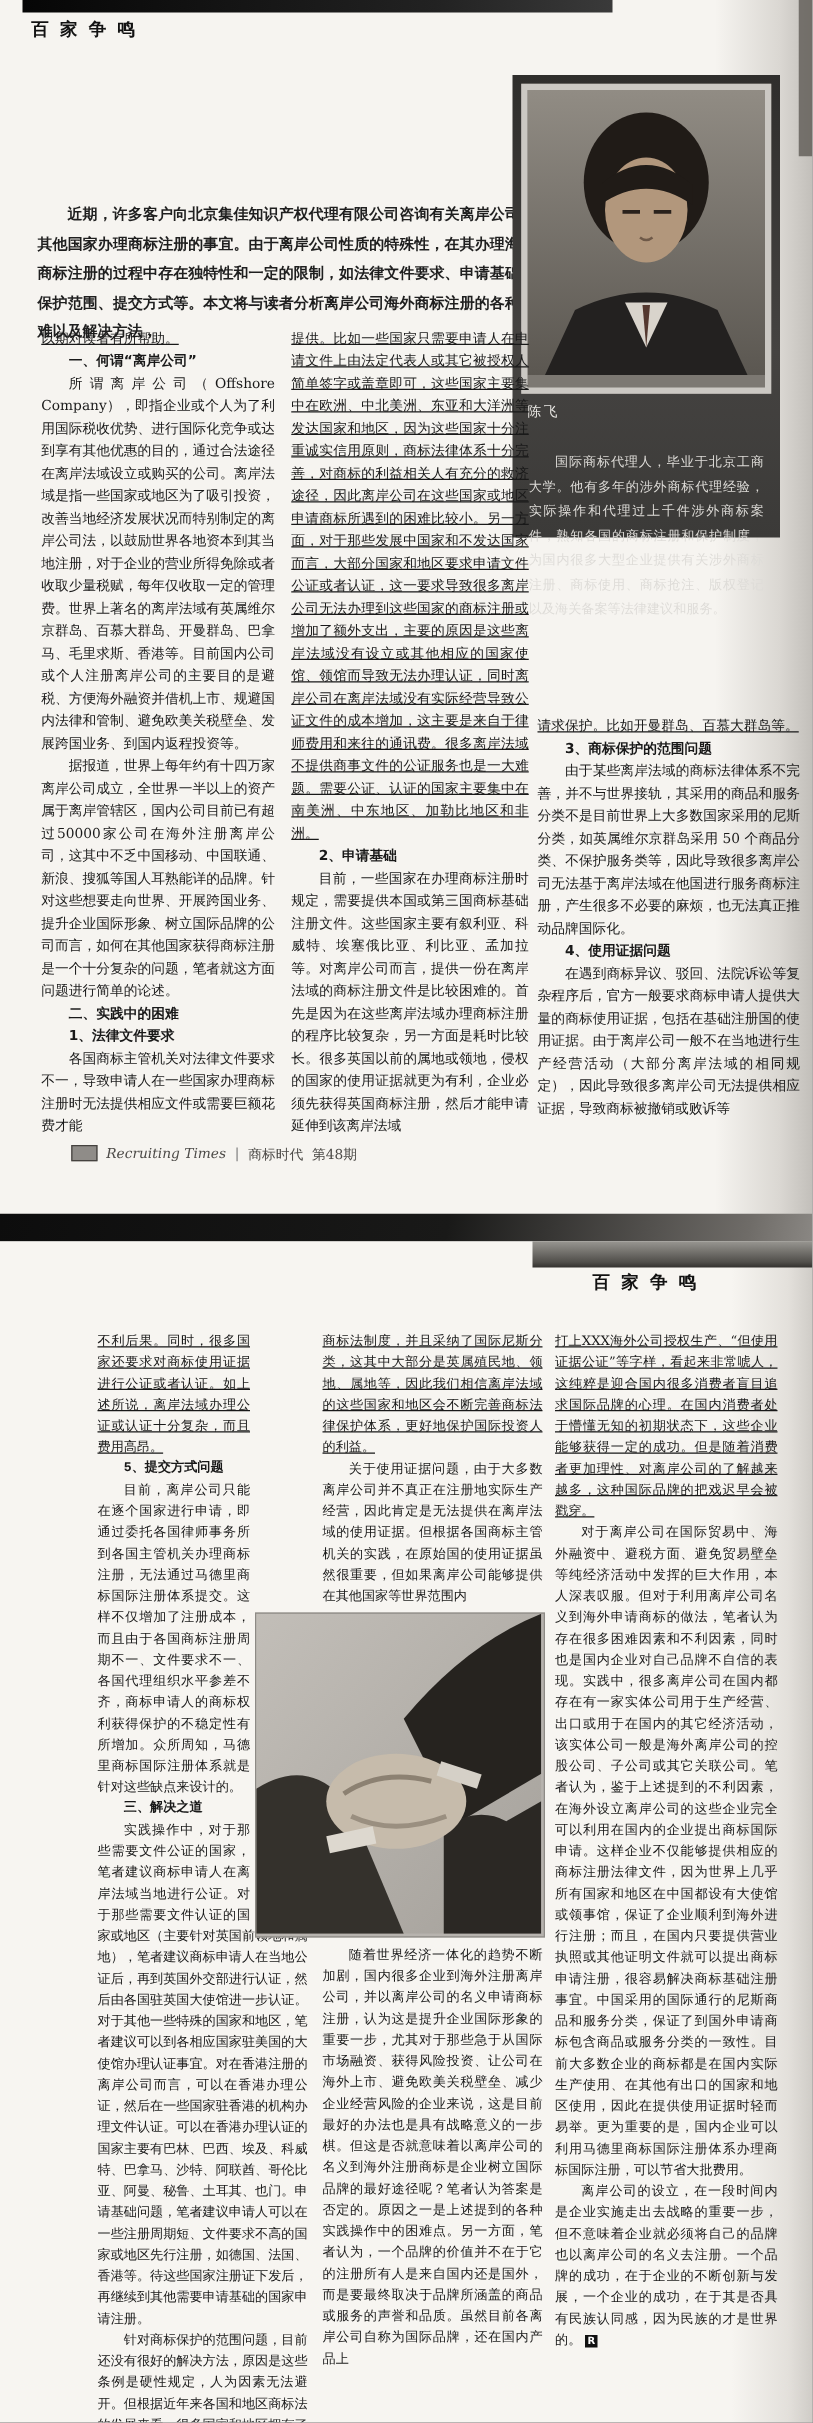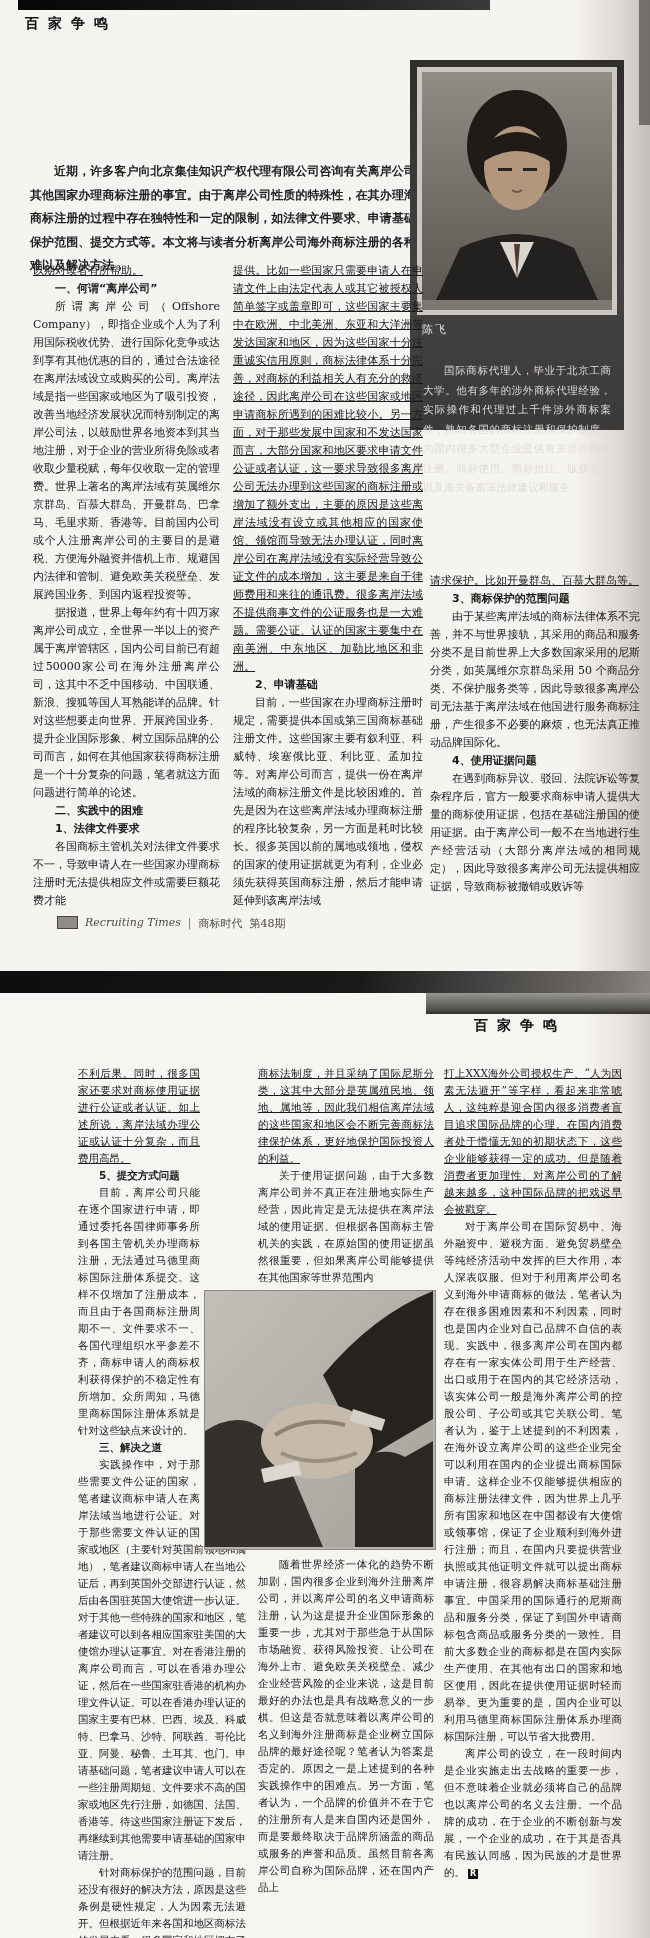--- a/index.html
+++ b/index.html
@@ -34,21 +34,21 @@
 
   
   .colT{position:absolute;top:262px;font-size:11px;line-height:18px;text-align:justify;color:#191919;}
   .colT1{left:33px;width:187px;height:648px;}
   .colT2{left:233px;width:190px;height:648px;}
   .colT3{left:430px;top:572px;width:210px;height:338px;}
 
   .par{text-indent:2em;margin:0;}
   .cont{text-indent:0;margin:0;text-decoration:underline;}
   .shead{font-family:"DejaVu Sans",sans-serif;font-weight:700;text-indent:2em;margin:0;font-size:11px;}
-  .colB .shead{font-size:10.5px;}
+  .colB .shead{font-size:10.5px;font-family:Liberation Mono, monospace;}
 
   
   .p1-footer{position:absolute;left:33px;top:916px;display:flex;align-items:flex-start;gap:7px;
              font-size:11px;color:#4c4a47;margin-left:24px;}
   .footer-badge{width:19px;height:11px;background:#8f8c88;border:1px solid #45423f;}
   .footer-mag{font-style:italic;font-family:"DejaVu Serif",serif;}
   .footer-sep{color:#777;}
 
   
   .page-gap{position:absolute;left:0;top:971px;width:650px;height:22px;
@@ -183,21 +183,21 @@
           <path d="M70,144 Q100,124 140,134" stroke="#8c8172" stroke-width="4" fill="none"></path>
           <path d="M76,162 Q110,178 152,162" stroke="#9a8f80" stroke-width="4" fill="none"></path>
           <rect x="56" y="178" width="38" height="14" fill="#ddd8cf" transform="rotate(-12 56 178)"></rect>
           <rect x="148" y="118" width="34" height="12" fill="#d5d0c7" transform="rotate(18 148 118)"></rect>
         </svg>
       </div>
       <p class="par">随着世界经济一体化的趋势不断加剧，国内很多企业到海外注册离岸公司，并以离岸公司的名义申请商标注册，认为这是提升企业国际形象的重要一步，尤其对于那些急于从国际市场融资、获得风险投资、让公司在海外上市、避免欧美关税壁垒、减少企业经营风险的企业来说，这是目前最好的办法也是具有战略意义的一步棋。但这是否就意味着以离岸公司的名义到海外注册商标是企业树立国际品牌的最好途径呢？笔者认为答案是否定的。原因之一是上述提到的各种实践操作中的困难点。另一方面，笔者认为，一个品牌的价值并不在于它的注册所有人是来自国内还是国外，而是要最终取决于品牌所涵盖的商品或服务的声誉和品质。虽然目前各离岸公司自称为国际品牌，还在国内产品上</p>
     </div>
 
     <div class="colB colB3">
-      <p class="cont">打上XXX海外公司授权生产、“人为因素无法避开”等字样，看起来非常唬人，这纯粹是迎合国内很多消费者盲目追求国际品牌的心理。在国内消费者处于懵懂无知的初期状态下，这些企业能够获得一定的成功。但是随着消费者更加理性、对离岸公司的了解越来越多，这种国际品牌的把戏迟早会被戳穿。</p>
+      <p class="cont">打上XXX海外公司授权生产、“但使用证据公证”等字样，看起来非常唬人，这纯粹是迎合国内很多消费者盲目追求国际品牌的心理。在国内消费者处于懵懂无知的初期状态下，这些企业能够获得一定的成功。但是随着消费者更加理性、对离岸公司的了解越来越多，这种国际品牌的把戏迟早会被戳穿。</p>
       <p class="par">对于离岸公司在国际贸易中、海外融资中、避税方面、避免贸易壁垒等纯经济活动中发挥的巨大作用，本人深表叹服。但对于利用离岸公司名义到海外申请商标的做法，笔者认为存在很多困难因素和不利因素，同时也是国内企业对自己品牌不自信的表现。实践中，很多离岸公司在国内都存在有一家实体公司用于生产经营、出口或用于在国内的其它经济活动，该实体公司一般是海外离岸公司的控股公司、子公司或其它关联公司。笔者认为，鉴于上述提到的不利因素，在海外设立离岸公司的这些企业完全可以利用在国内的企业提出商标国际申请。这样企业不仅能够提供相应的商标注册法律文件，因为世界上几乎所有国家和地区在中国都设有大使馆或领事馆，保证了企业顺利到海外进行注册；而且，在国内只要提供营业执照或其他证明文件就可以提出商标申请注册，很容易解决商标基础注册事宜。中国采用的国际通行的尼斯商品和服务分类，保证了到国外申请商标包含商品或服务分类的一致性。目前大多数企业的商标都是在国内实际生产使用、在其他有出口的国家和地区使用，因此在提供使用证据时轻而易举。更为重要的是，国内企业可以利用马德里商标国际注册体系办理商标国际注册，可以节省大批费用。</p>
       <p class="par">
         <span>离岸公司的设立，在一段时间内是企业实施走出去战略的重要一步，但不意味着企业就必须将自己的品牌也以离岸公司的名义去注册。一个品牌的成功，在于企业的不断创新与发展，一个企业的成功，在于其是否具有民族认同感，因为民族的才是世界的。</span><span class="endmark">R</span>
       </p>
     </div>
   </div>
 
 </div>
 
 </body></html>

